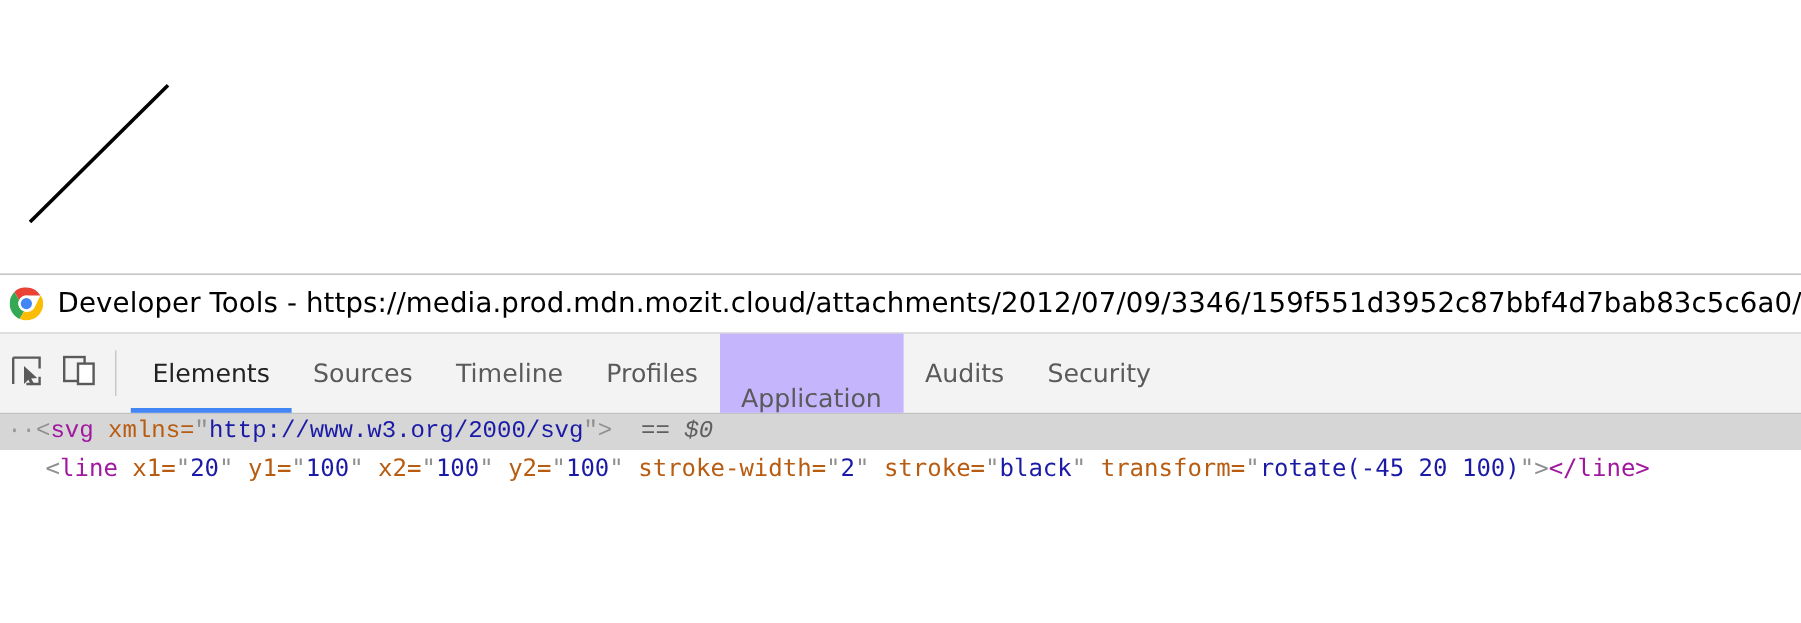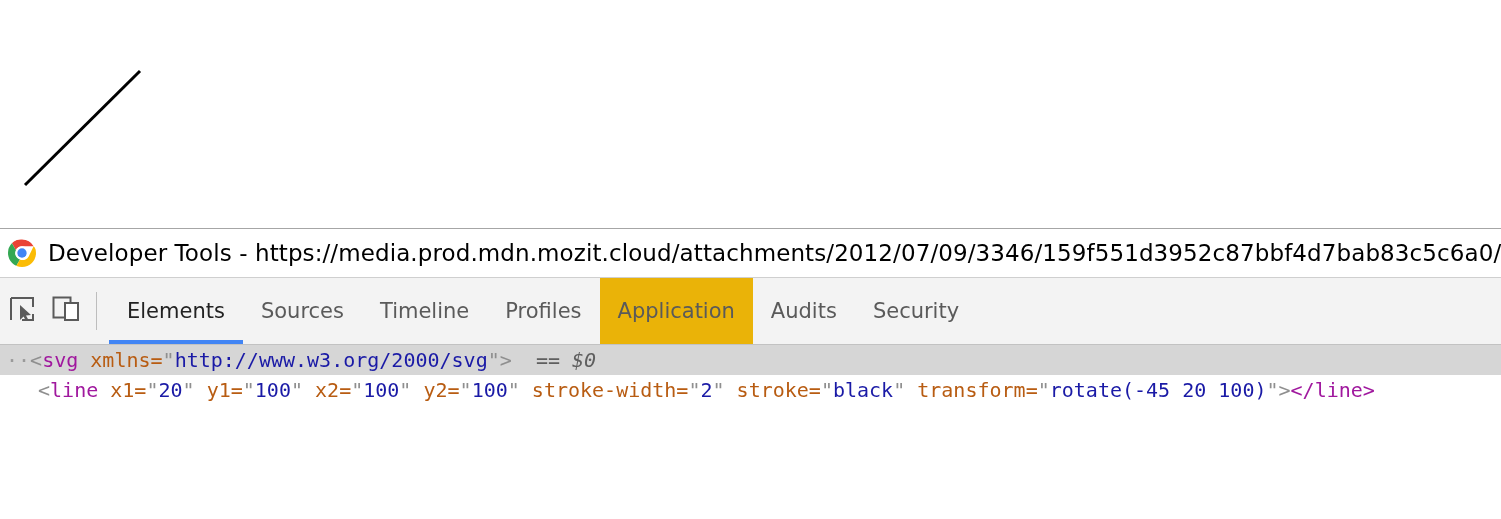--- a/index.html
+++ b/index.html
@@ -114,41 +114,42 @@
     color: #222222;
   }
   .panel-tab.active::after {
     content: "";
     position: absolute;
     left: 0; right: 0; bottom: 0;
     height: 4px;
     background: #4285f4;
   }
   .panel-tab.hovered {
-    background: #eab308;
+    background: #c4b5fd;
+    align-items: flex-end;
   }
 
   
   #dom-tree {
     background: #ffffff;
     font-family: "DejaVu Sans Mono", monospace;
     font-size: 20px;
     line-height: 30px;
     white-space: nowrap;
     overflow: hidden;
   }
   .dom-line {
     padding-left: 6px;
     white-space: nowrap;
     overflow: hidden;
   }
   .dom-line.selected {
     background: #d6d6d6;
   }
-  .ind1 { padding-left: 6px; }
+  .ind1 { padding-left: 6px; font-family: Liberation Mono, monospace; }
   .ind2 { padding-left: 38px; }
   .ind3 { padding-left: 14px; }
 
   .tok-ellipsis { color: #9a9a9a; }
   .tok-bracket  { color: #8f8f8f; }
   .tok-tag      { color: #a0189e; }
   .tok-attr     { color: #b85c12; }
   .tok-eq       { color: #b85c12; }
   .tok-quote    { color: #8f8f8f; }
   .tok-val      { color: #1a1aa6; }

